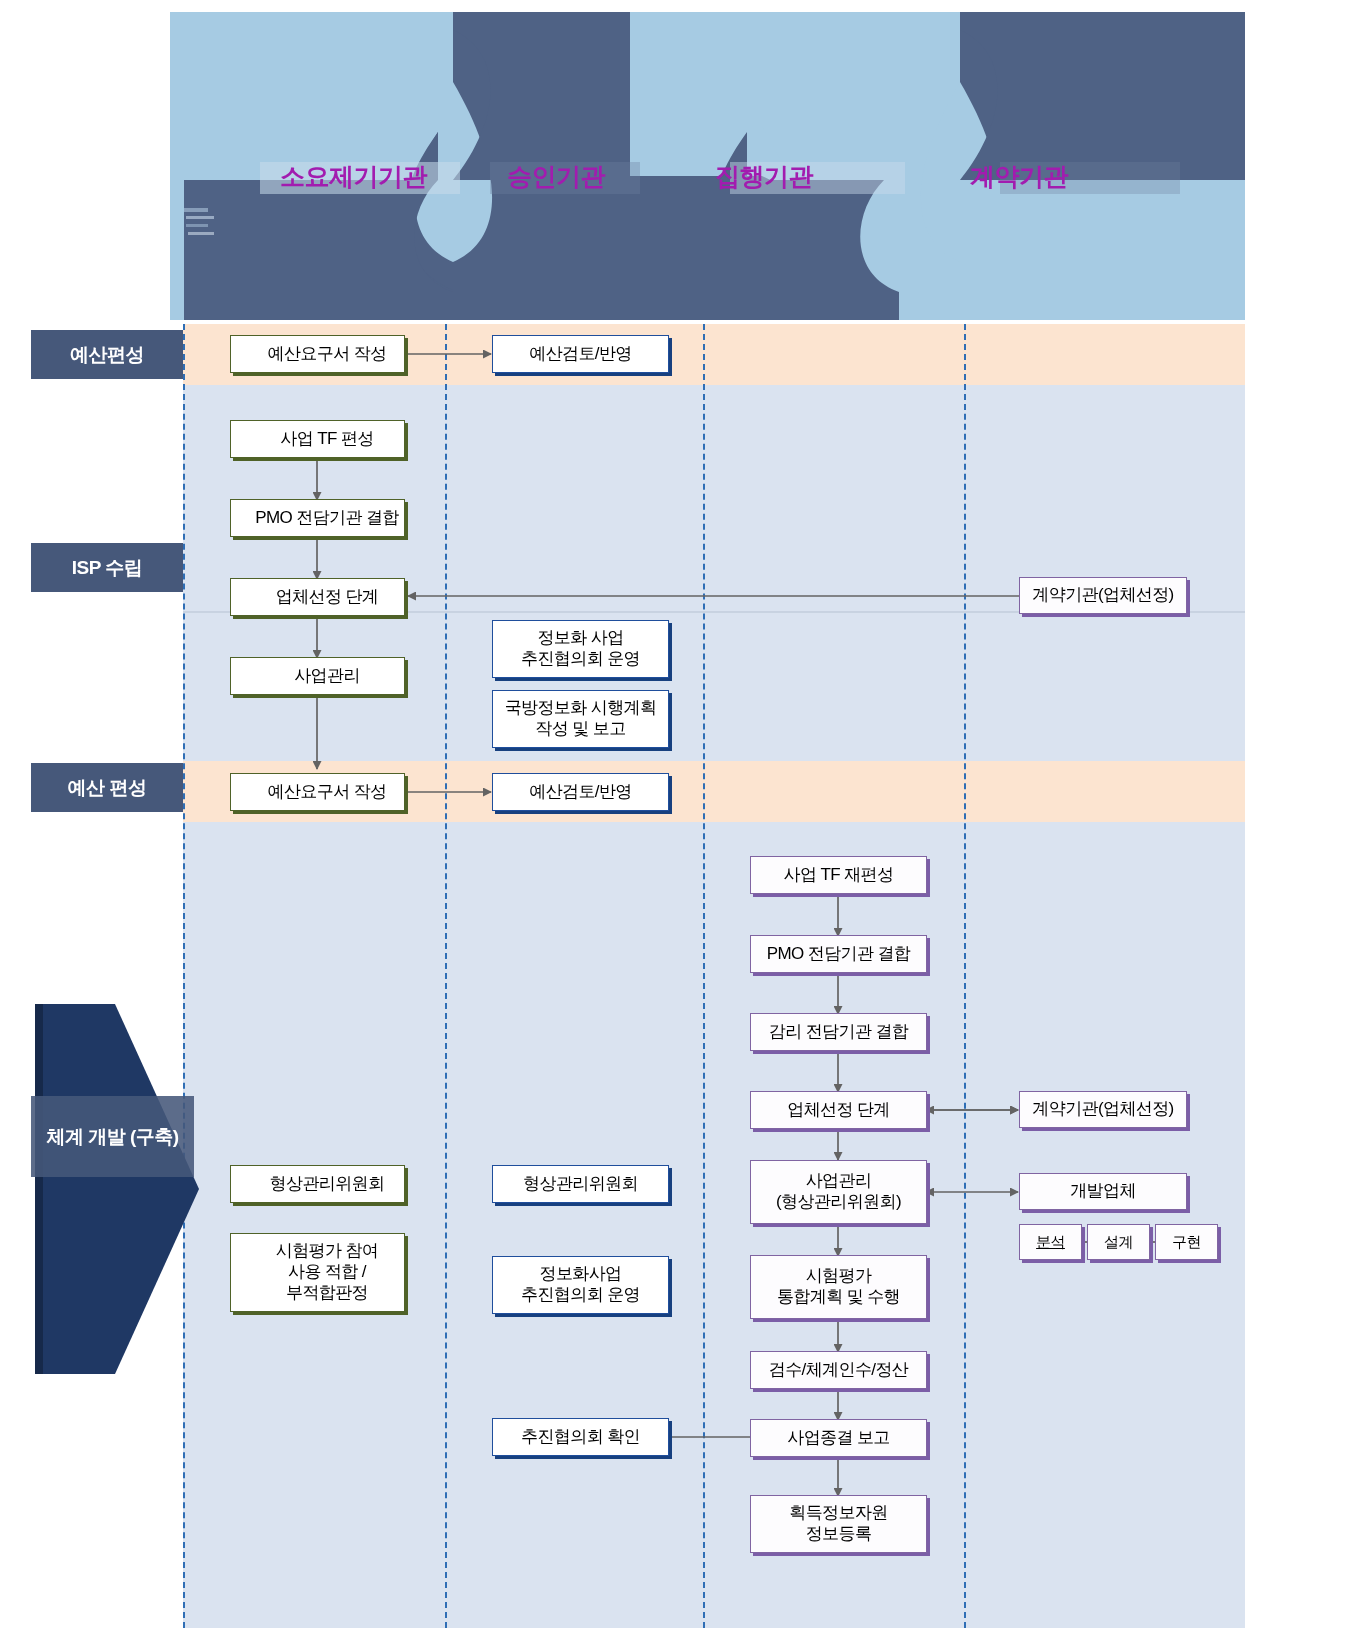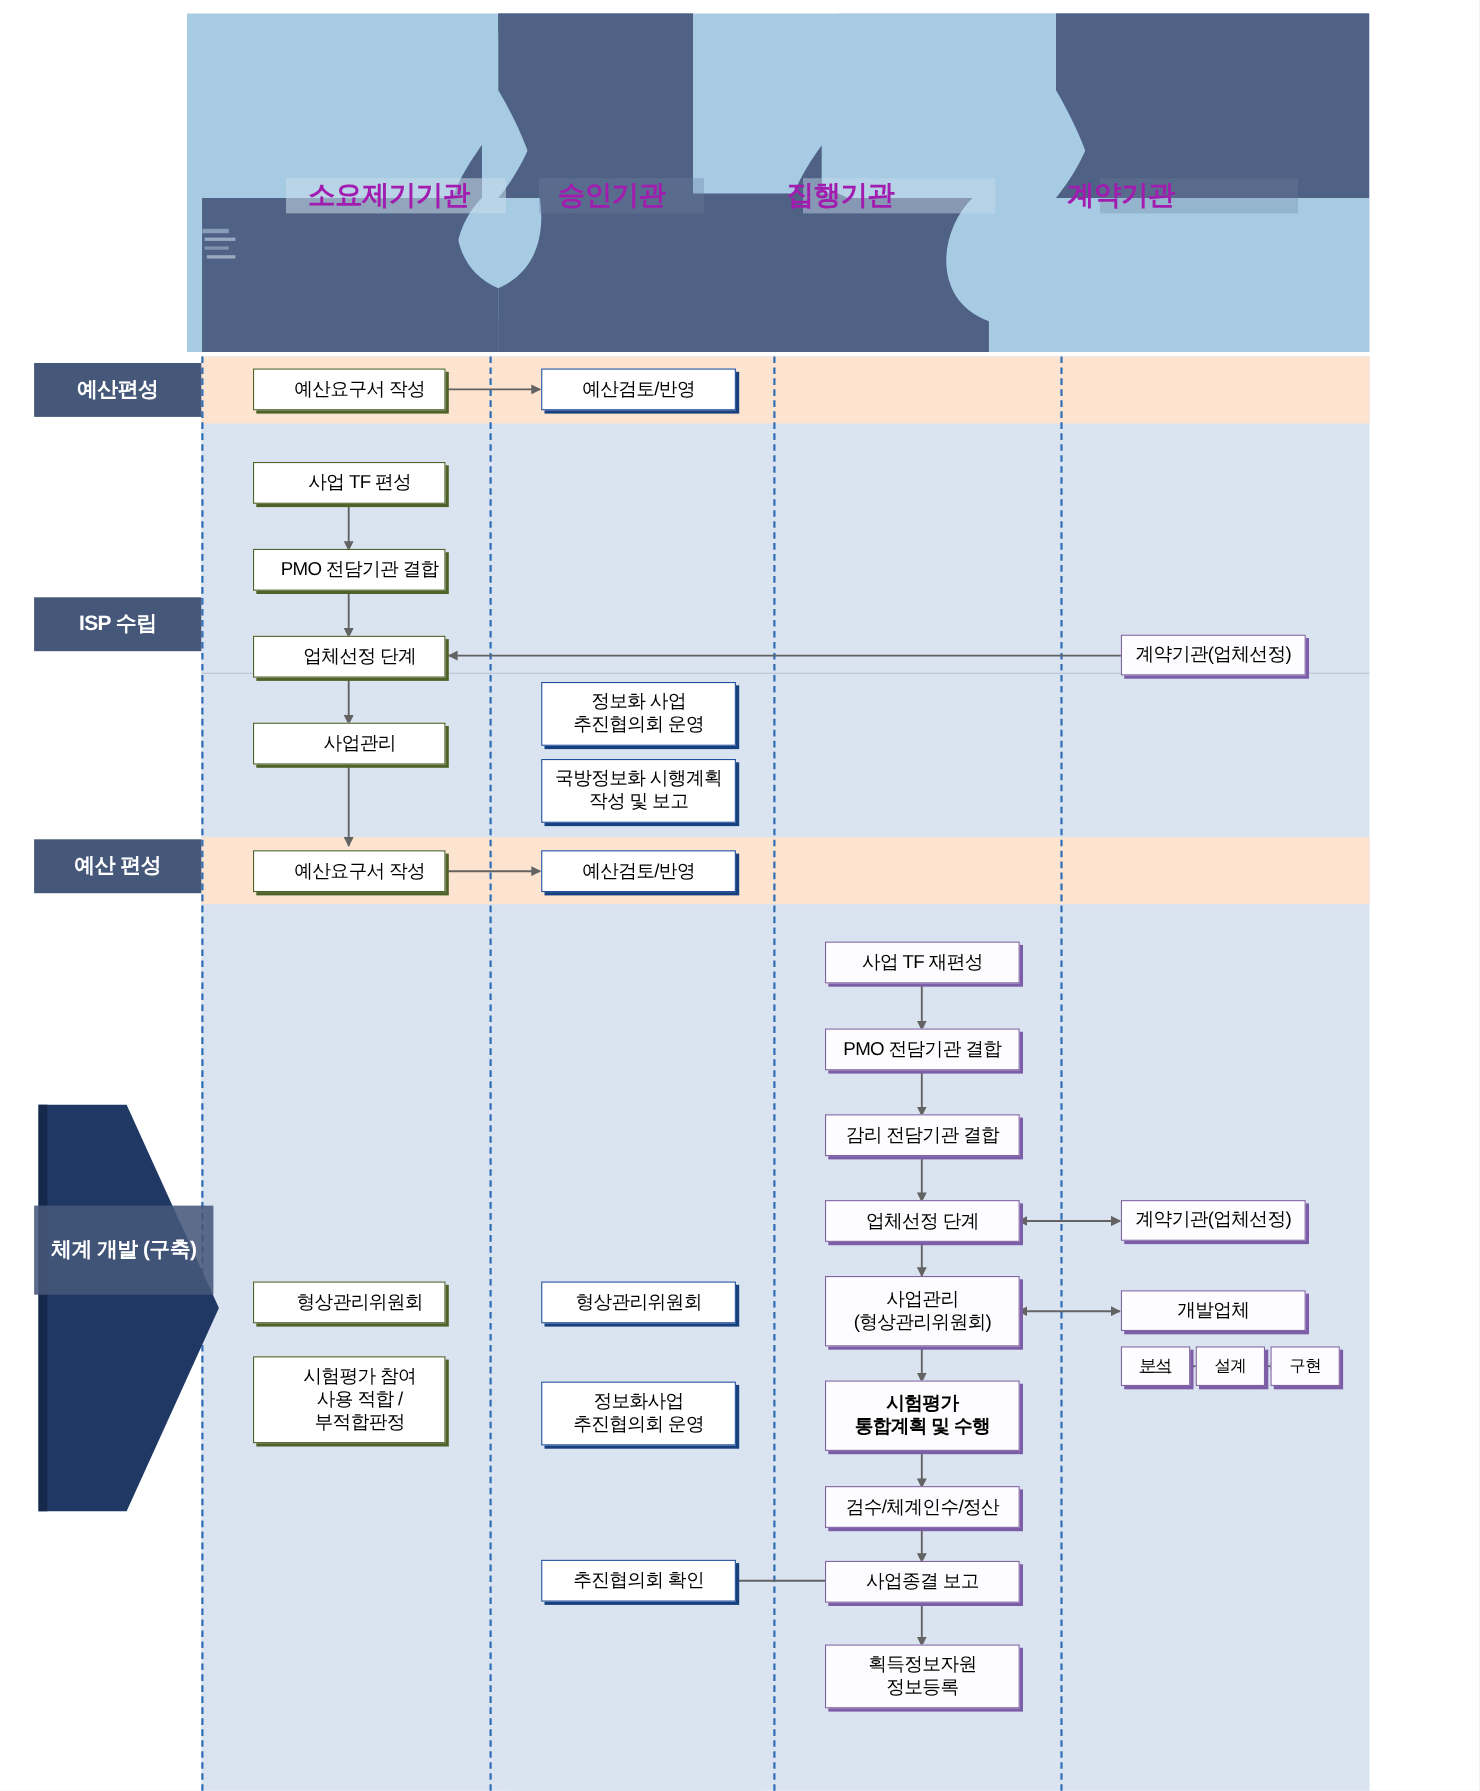--- a/index.html
+++ b/index.html
@@ -256,21 +256,21 @@
     <div class="box blue" style="left:469px; top:932px; width:177px; height:58px;">정보화사업
 추진협의회 운영</div>
     <div class="box blue" style="left:469px; top:1094px; width:177px; height:38px;">추진협의회 확인</div>
 
     <div class="box purple" style="left:727px; top:532px; width:177px; height:38px;">사업 TF 재편성</div>
     <div class="box purple" style="left:727px; top:611px; width:177px; height:38px;">PMO 전담기관 결합</div>
     <div class="box purple" style="left:727px; top:689px; width:177px; height:38px;">감리 전담기관 결합</div>
     <div class="box purple" style="left:727px; top:767px; width:177px; height:38px;">업체선정 단계</div>
     <div class="box purple" style="left:727px; top:836px; width:177px; height:64px;">사업관리
 (형상관리위원회)</div>
-    <div class="box purple" style="left:727px; top:931px; width:177px; height:64px;font-weight:bold;">시험평가
+    <div class="box purple" style="left:727px; top:931px; width:177px; height:64px;">시험평가
 통합계획 및 수행</div>
     <div class="box purple" style="left:727px; top:1027px; width:177px; height:38px;">검수/체계인수/정산</div>
     <div class="box purple" style="left:727px; top:1095px; width:177px; height:38px;">사업종결 보고</div>
     <div class="box purple" style="left:727px; top:1171px; width:177px; height:58px;">획득정보자원
 정보등록</div>
 
     <div class="box purple" style="left:996px; top:253px; width:168px; height:37px;">계약기관(업체선정)</div>
     <div class="box purple" style="left:996px; top:767px; width:168px; height:37px;">계약기관(업체선정)</div>
     <div class="box purple" style="left:996px; top:849px; width:168px; height:37px;">개발업체</div>
     <div class="box purple small" style="left:996px; top:900px; width:63px; height:36px;text-decoration:underline;">분석</div>

